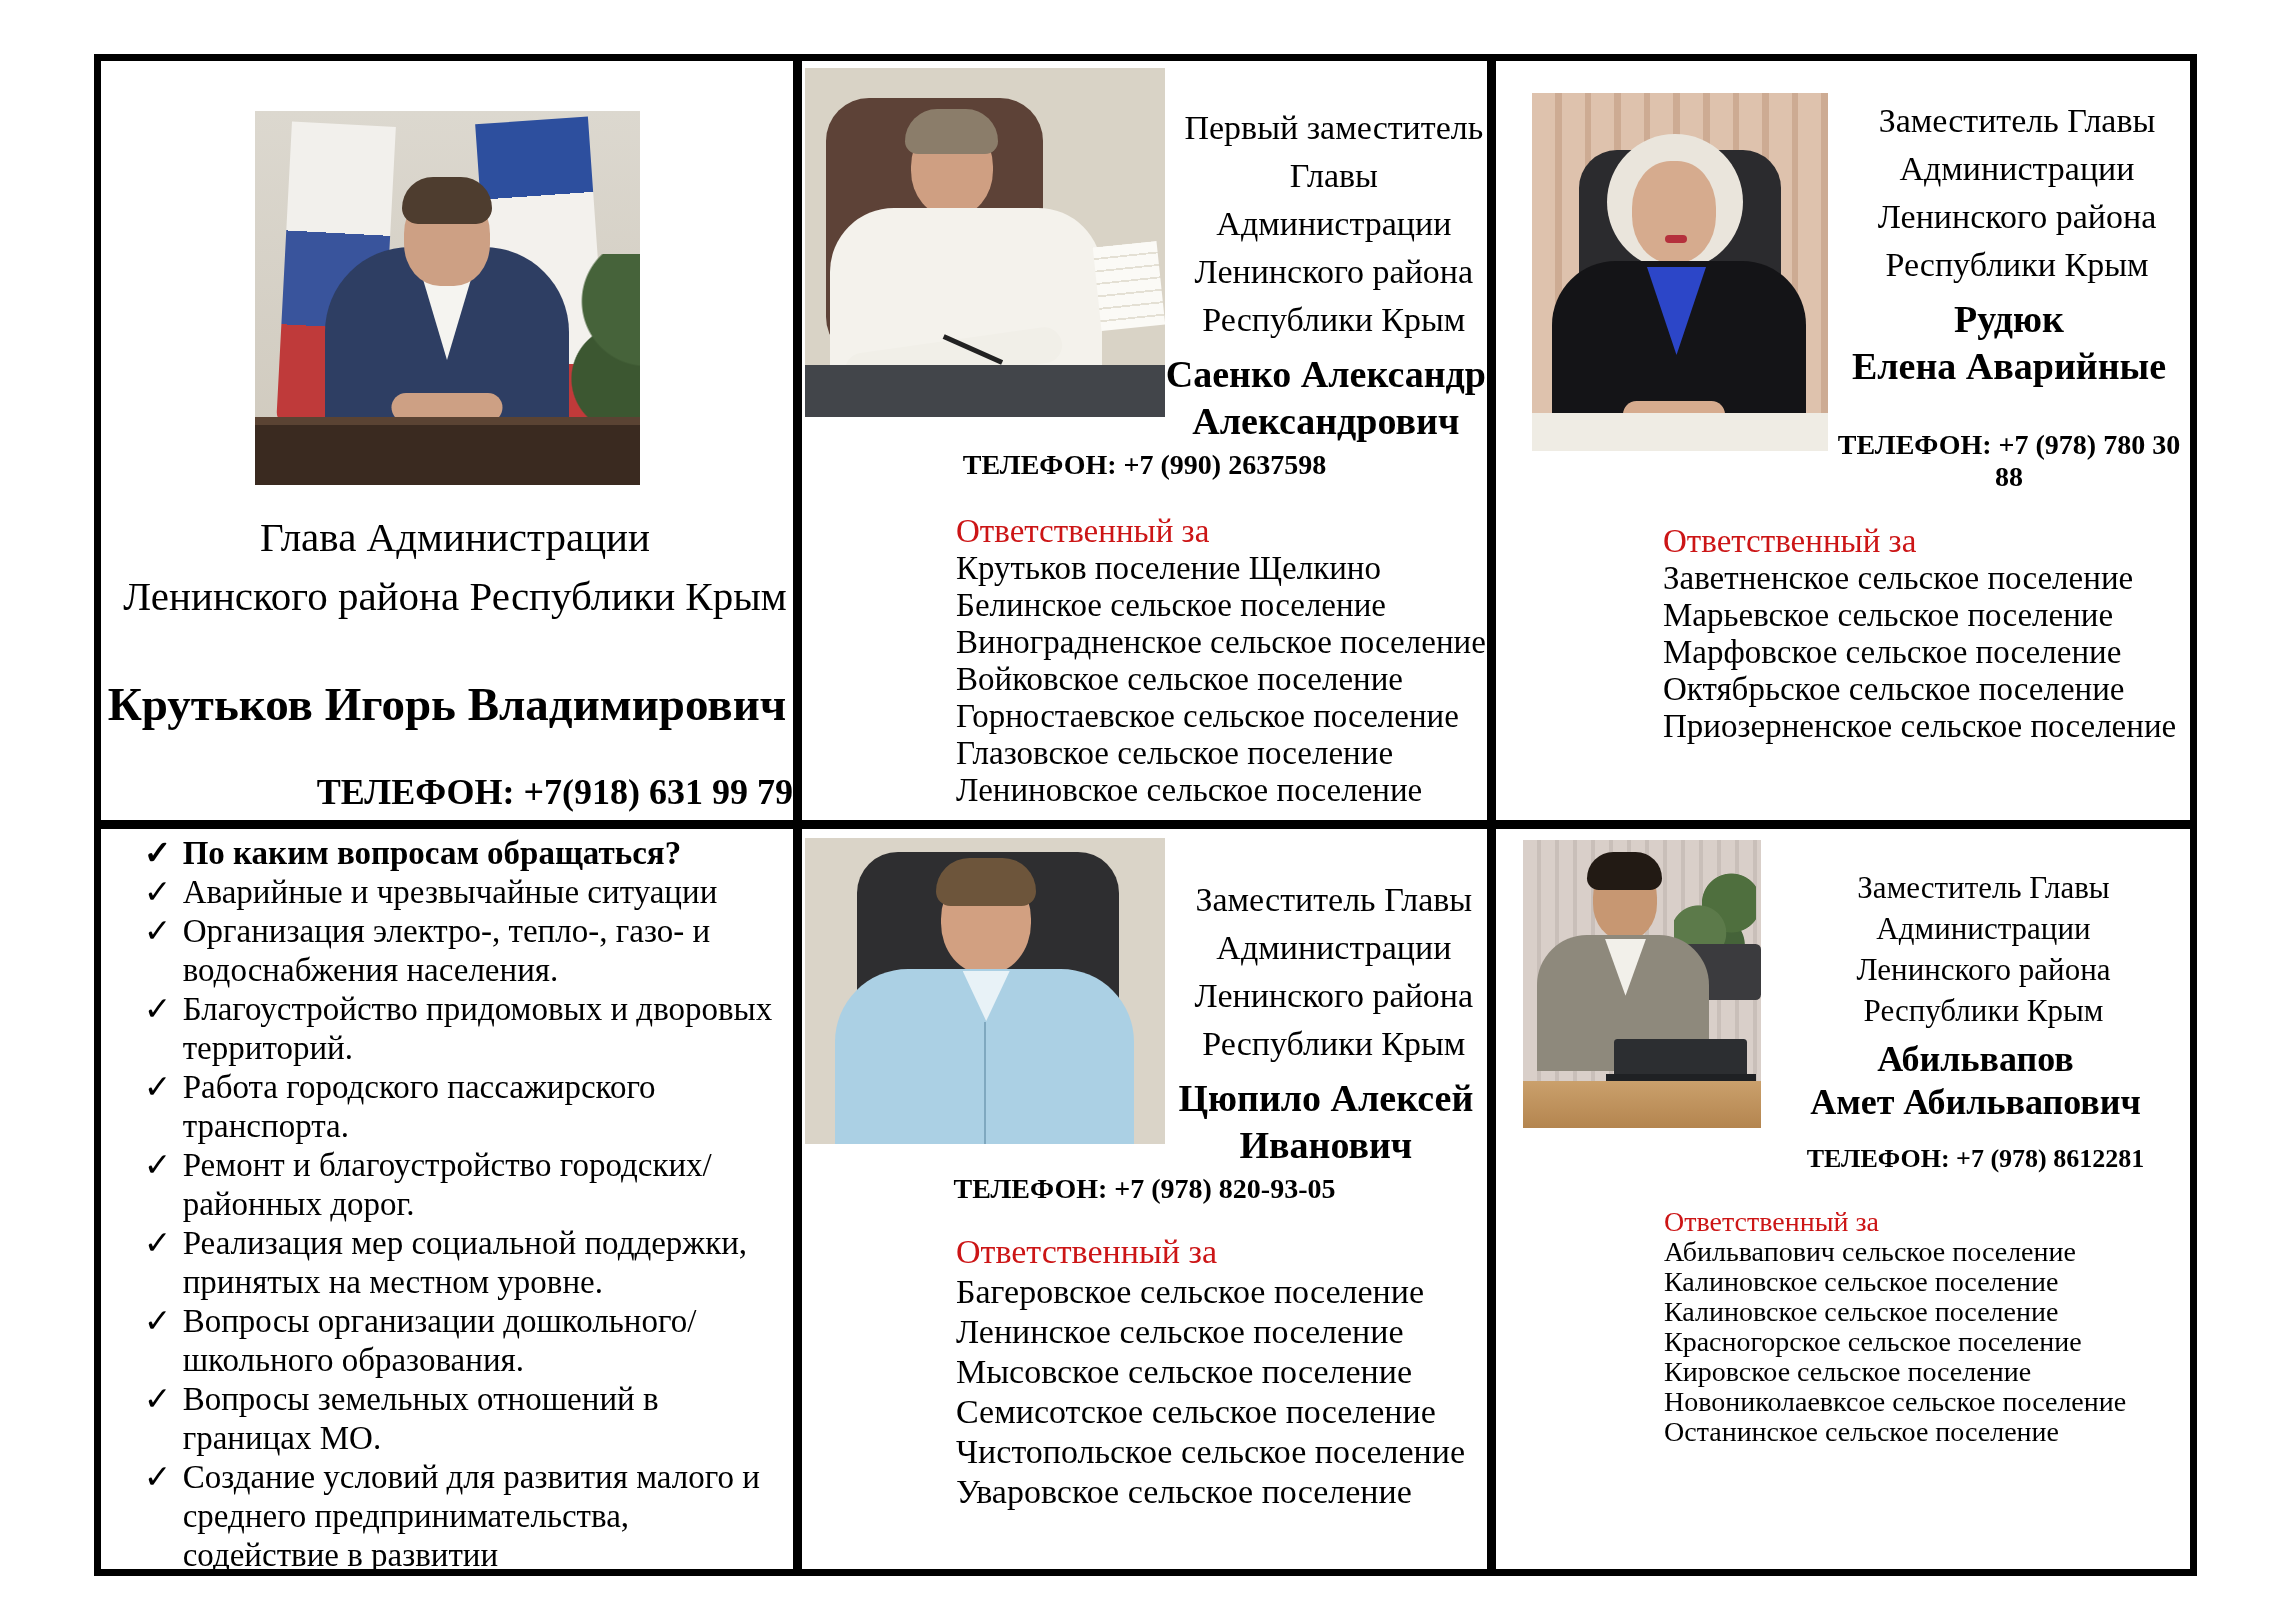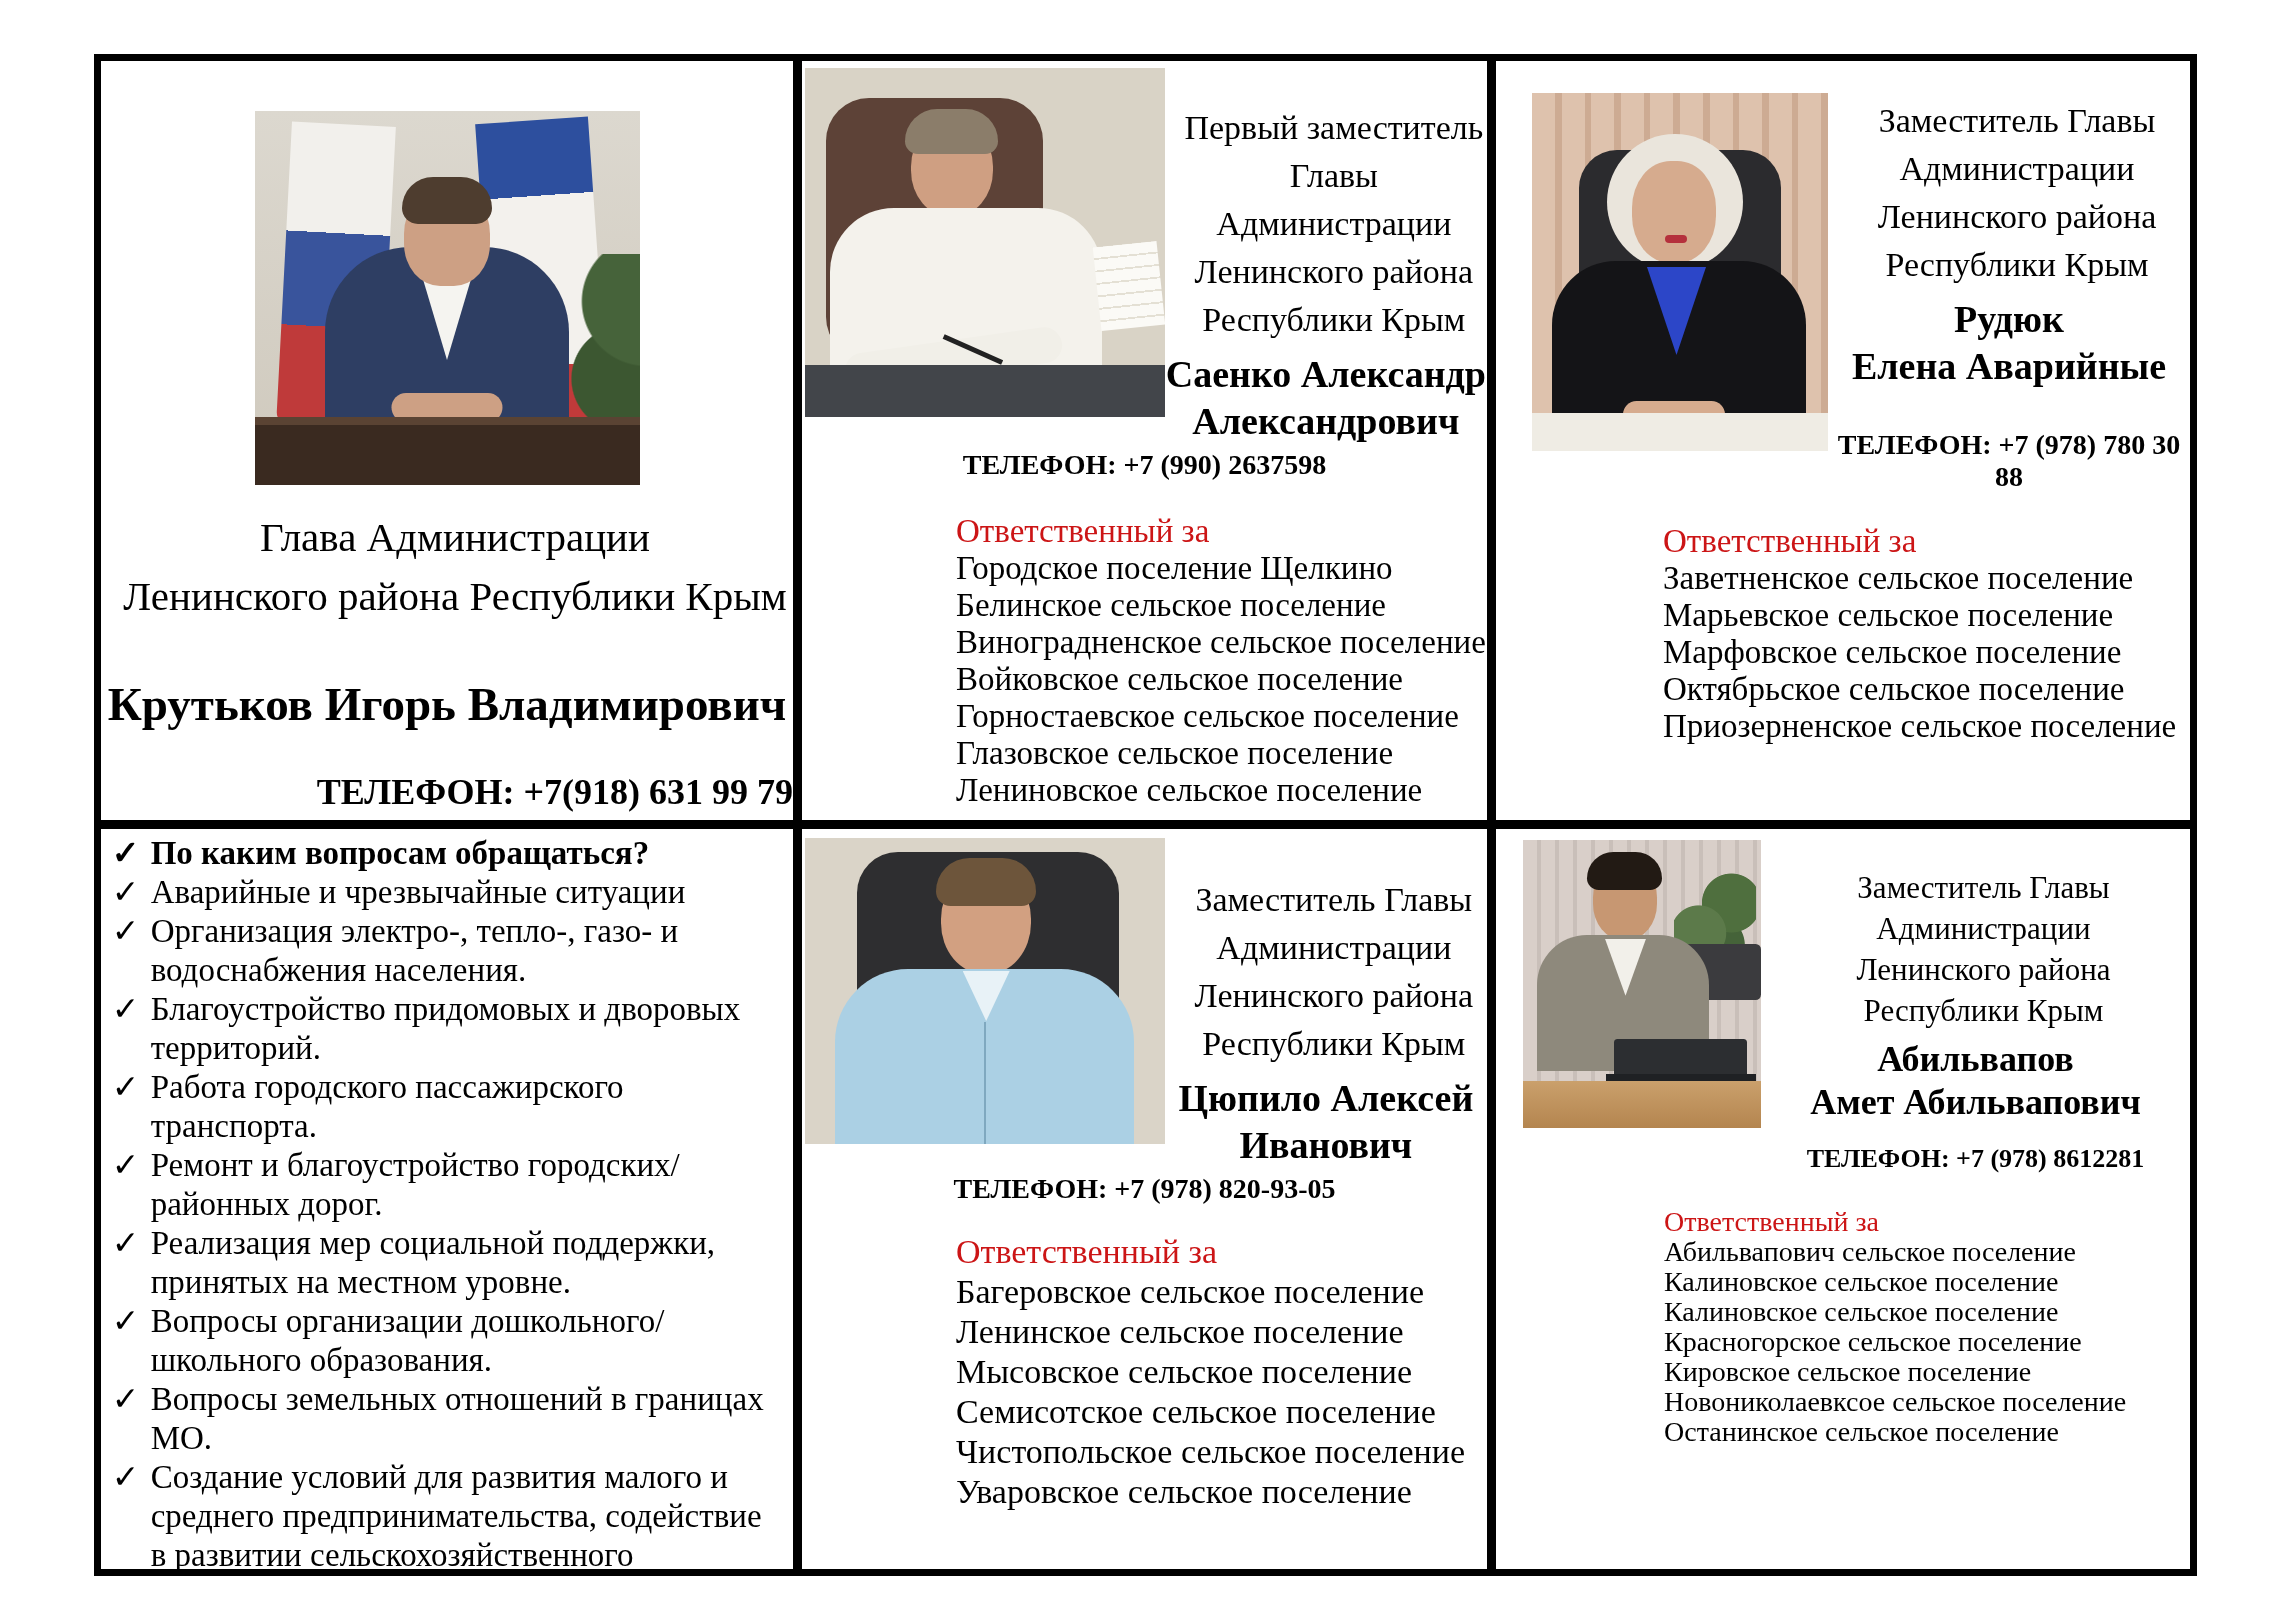--- a/index.html
+++ b/index.html
@@ -38,21 +38,21 @@
 
   
   .c-rudyuk .top { padding-top:32px; }
   .c-rudyuk .photo { margin-left:36px; }
   .c-rudyuk .info { padding-top:3.6px; }
   .c-rudyuk .phone { margin-top:39px; }
   .c-rudyuk .resp { margin:30px 0 0 167px; }
 
   
   .c-quest { padding:4.5px 9px 0 10.7px; box-sizing:border-box; }
-  .q-item { font-size:33px; line-height:39px; padding-left:39px; }
+  .q-item { font-size:33px; line-height:39px; padding-left:39px;margin-left:32px; }
   .q-item.bold { font-weight:bold; }
   .q-item .mark { display:inline-block; width:39px; margin-left:-39px; }
 
   
   .c-tsyupilo .top { padding-top:9px; }
   .c-tsyupilo .photo { margin-left:2.7px; }
   .c-tsyupilo .info { padding-top:38px; }
   .c-tsyupilo .phone { margin-top:3.6px; }
   .c-tsyupilo .resp { margin:27px 0 0 154px; }
   .c-tsyupilo .resp .li, .c-tsyupilo .resp .resp-label { font-size:34px; line-height:40px; }
@@ -178,21 +178,21 @@
 Ленинского района
 Республики Крым</div>
         <div class="person-name">Саенко Александр
 Александрович</div>
       </div>
     </div>
     <div class="phone">ТЕЛЕФОН: +7 (990) 2637598</div>
     <div class="resp">
       <div class="resp-label">Ответственный за</div>
       <div>
-          <div class="li">Городское поселение Щелкино</div>
+          <div class="li">Крутьков поселение Щелкино</div>
           <div class="li">Белинское сельское поселение</div>
           <div class="li">Виноградненское сельское поселение</div>
           <div class="li">Войковское сельское поселение</div>
           <div class="li">Горностаевское сельское поселение</div>
           <div class="li">Глазовское сельское поселение</div>
           <div class="li">Лениновское сельское поселение</div>
         </div>
     </div>
   </div>
 

